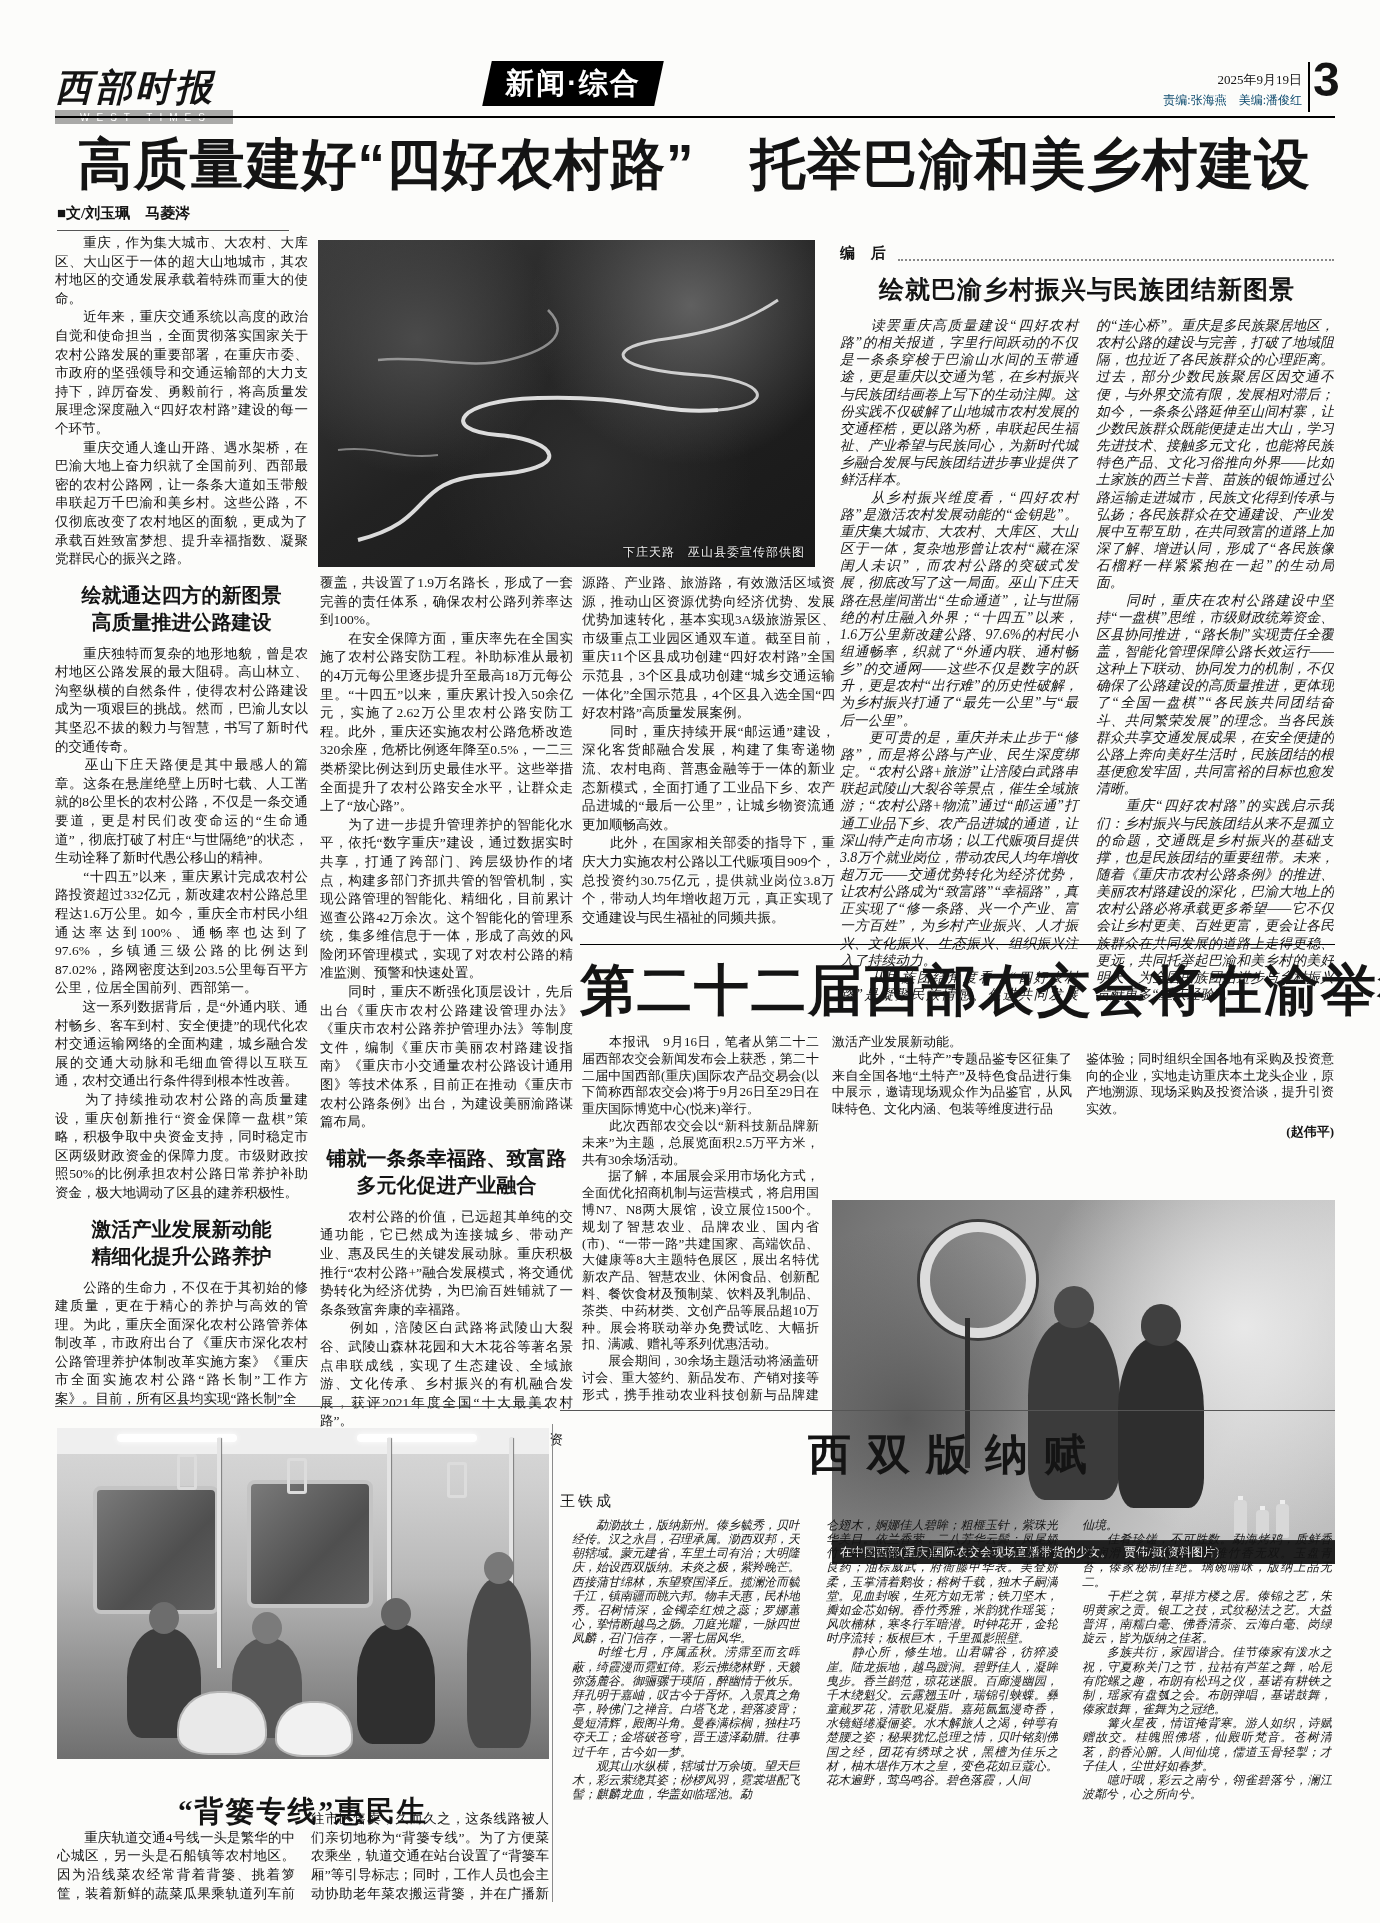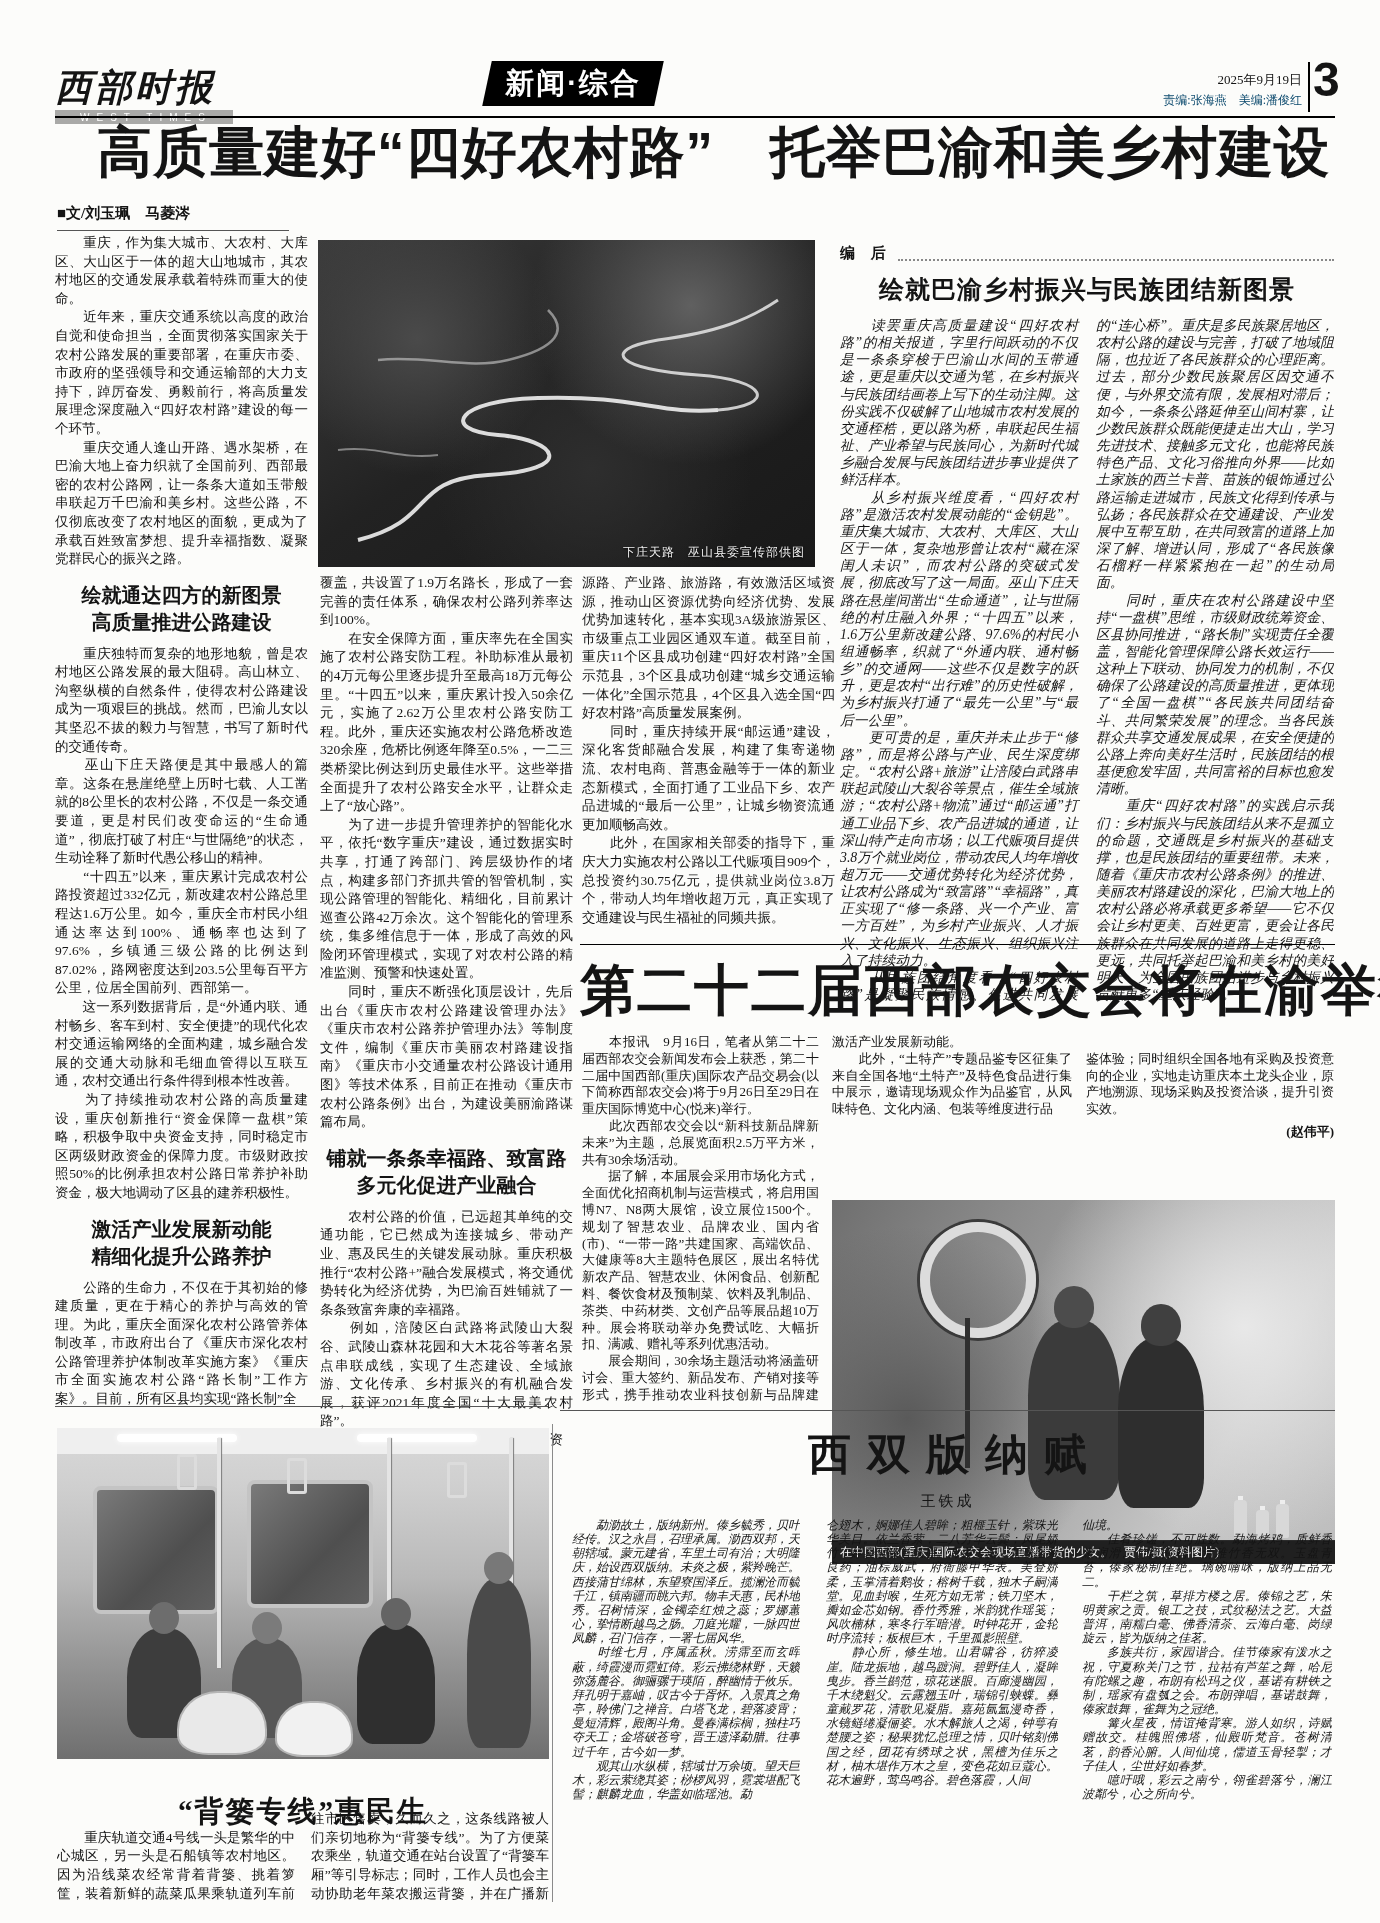--- a/index.html
+++ b/index.html
@@ -13,21 +13,21 @@
                font-size:10px;letter-spacing:7px;text-align:center;padding:2px 0 1px 4px;}
   .banner{left:487px;top:61px;width:172px;height:45px;background:#000;transform:skewX(-12deg);}
   .banner-inner{display:block;transform:skewX(12deg);color:#fff;font-family:"Liberation Sans",sans-serif;
                 font-size:29px;font-weight:bold;text-align:center;line-height:45px;letter-spacing:2px;}
   .dateblock{left:1090px;top:70px;width:212px;text-align:right;font-size:13px;line-height:20px;}
   .editors{font-size:12px;color:#0c4a6e;}
   .pagenum-bar{left:1308px;top:62px;width:2px;height:50px;background:#000;}
   .pagenum{left:1313px;top:52px;font-family:"Liberation Sans",sans-serif;font-size:48px;font-weight:bold;}
   .header-rule{left:55px;top:116px;width:1280px;height:2px;background:#000;}
   
-  .lead-headline{left:58px;top:116px;width:1272px;text-align:right;font-family:"Liberation Sans",sans-serif;
+  .lead-headline{left:58px;top:128px;width:1272px;text-align:center;font-family:"Liberation Sans",sans-serif;
                  font-size:55px;font-weight:900;letter-spacing:1px;white-space:nowrap;}
   .byline{left:57px;top:204px;width:232px;font-size:15px;font-weight:bold;border-bottom:1px solid #555;padding-bottom:7px;}
   
   .coltext{font-size:13.5px;line-height:18.6px;text-align:justify;white-space:pre-line;overflow:hidden;}
   .lead-col1{left:55px;top:234px;width:253px;height:1164px;}
   .lead-col2{left:320px;top:574px;width:253px;height:824px;}
   .lead-col3{left:582px;top:574px;width:253px;height:372px;}
   .subhead{text-align:center;font-family:"Liberation Sans",sans-serif;font-weight:bold;font-size:20px;
            line-height:27px;margin:13px 0 9px 0;white-space:nowrap;}
   
@@ -81,21 +81,21 @@
   .rider{position:absolute;border-radius:45% 45% 20% 20%;}
   .rider .head{position:absolute;left:50%;transform:translateX(-50%);top:-26px;width:30px;height:32px;border-radius:50%;}
   .basket{position:absolute;background:#e9e9e9;border:2px solid #b5b5b5;border-radius:45% 45% 35% 35%/60% 60% 30% 30%;}
   .basket-title{left:57px;top:1768px;width:492px;text-align:center;font-size:29px;font-weight:bold;letter-spacing:2px;margin-top:24px;}
   .basket-body{left:57px;top:1810px;width:492px;height:104px;column-count:2;column-gap:16px;
                font-size:13.5px;line-height:18.7px;text-align:justify;white-space:pre-line;overflow:hidden;}
   
   .fu-vrule{left:552px;top:1424px;width:1px;height:478px;background:#8a8a8a;}
   .fu-rule{left:560px;top:1410px;width:775px;height:1px;background:#555;}
   .fu-title{left:560px;top:1426px;width:775px;text-align:center;font-size:43px;font-weight:600;letter-spacing:16px;text-indent:16px;}
-  .fu-author{left:560px;top:1492px;width:775px;text-align:center;font-size:15px;letter-spacing:3px;}
+  .fu-author{left:560px;top:1492px;width:775px;font-size:15px;letter-spacing:3px;}
   .fu-col{font-size:12px;line-height:14.15px;font-style:italic;text-align:justify;white-space:pre-line;overflow:hidden;height:382px;}
   .fu-col1{left:572px;top:1518px;width:228px;}
   .fu-col2{left:826px;top:1518px;width:232px;}
   .fu-col3{left:1082px;top:1518px;width:250px;}
   svg{display:block;}
 </style>
 </head>
 <body>
 
 <div id="page">

